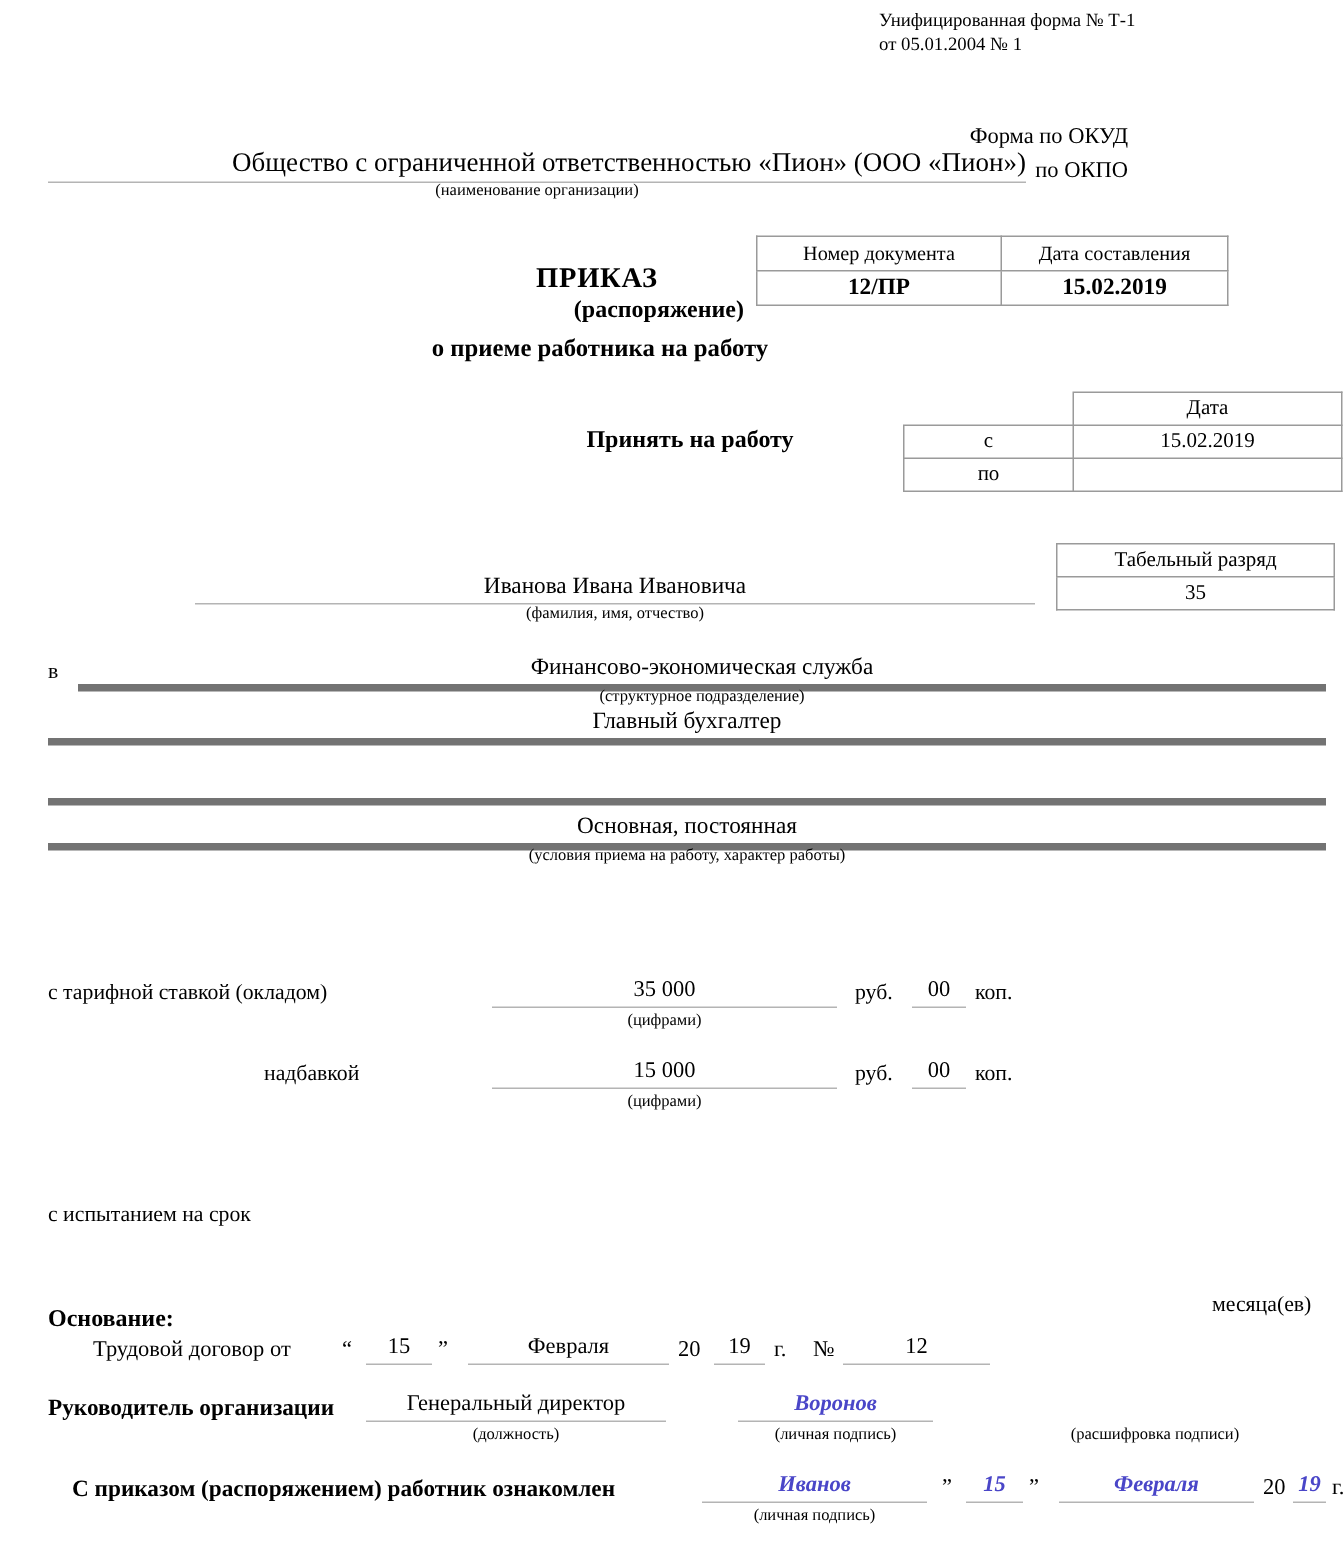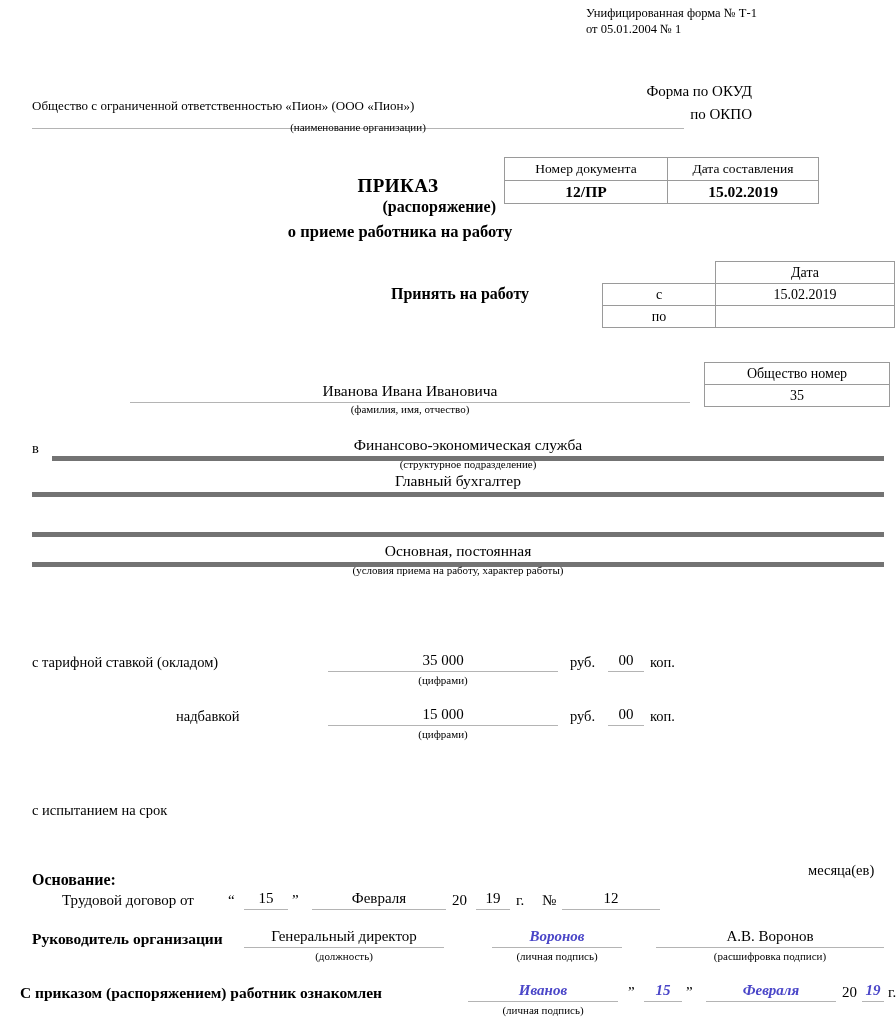--- a/index.html
+++ b/index.html
@@ -53,24 +53,24 @@
     text-align: right;
     padding-right: 6px;
     box-sizing: border-box;
   }
 
   
   .org-line {
     left: 32px;
     top: 98px;
     width: 652px;
-    text-align: left;
-    font-size: 13px;
-    border-bottom: 1px solid #b4b4b4;
-    padding-bottom: 14px;
+    text-align: right;
+    font-size: 18px;
+    border-bottom: 1px solid #b4b4b4;
+    padding-bottom: 2px;
   }
   .caption {
     font-size: 11px;
     text-align: center;
     color: #000;
   }
   .org-caption { left: 32px; top: 121px; width: 652px; }
 
   
   .doc-table {
@@ -265,21 +265,21 @@
     <tr>
       <td class="dt-c1">по</td>
       <td class="dt-c2"></td>
     </tr>
   </tbody>
     </table>
 
   <table class="abs tab-table">
     <tbody>
         <tr>
-      <td>Общество номер</td>
+      <td>Табельный разряд</td>
     </tr>
     <tr>
       <td>35</td>
     </tr>
   </tbody>
     </table>
 
   <div class="abs fio-line">Иванова Ивана Ивановича</div>
   <div class="abs caption fio-caption">(фамилия, имя, отчество)</div>
 
@@ -321,24 +321,23 @@
   <div class="abs ul" style="left:476px; top:890px; width:34px;">19</div>
   <div class="abs plain" style="left:516px; top:892px;">г.</div>
   <div class="abs plain" style="left:542px; top:892px;">№</div>
   <div class="abs ul" style="left:562px; top:890px; width:98px;">12</div>
 
   <div class="abs sig-bold" style="left:32px; top:930px;">Руководитель организации</div>
   <div class="abs ul" style="left:244px; top:928px; width:200px;">Генеральный директор</div>
   <div class="abs caption" style="left:244px; top:950px; width:200px;">(должность)</div>
   <div class="abs ul blue-sign" style="left:492px; top:928px; width:130px;">Воронов</div>
   <div class="abs caption" style="left:492px; top:950px; width:130px;">(личная подпись)</div>
-  <div class="abs ul" style="left:656px; top:928px; width:228px;">А.В. Воронов</div>
   <div class="abs caption" style="left:656px; top:950px; width:228px;">(расшифровка подписи)</div>
 
-  <div class="abs sig-bold" style="left:20px; top:984px;">С приказом (распоряжением) работник ознакомлен</div>
+  <div class="abs sig-bold" style="left:48px; top:984px;">С приказом (распоряжением) работник ознакомлен</div>
   <div class="abs ul blue-sign" style="left:468px; top:982px; width:150px;">Иванов</div>
   <div class="abs caption" style="left:468px; top:1004px; width:150px;">(личная подпись)</div>
   <div class="abs plain" style="left:628px; top:984px;">”</div>
   <div class="abs ul blue-sign" style="left:644px; top:982px; width:38px;">15</div>
   <div class="abs plain" style="left:686px; top:984px;">”</div>
   <div class="abs ul blue-sign" style="left:706px; top:982px; width:130px;">Февраля</div>
   <div class="abs plain" style="left:842px; top:984px;">20</div>
   <div class="abs ul blue-sign" style="left:862px; top:982px; width:22px;">19</div>
   <div class="abs plain" style="left:888px; top:984px;">г.</div>
 

